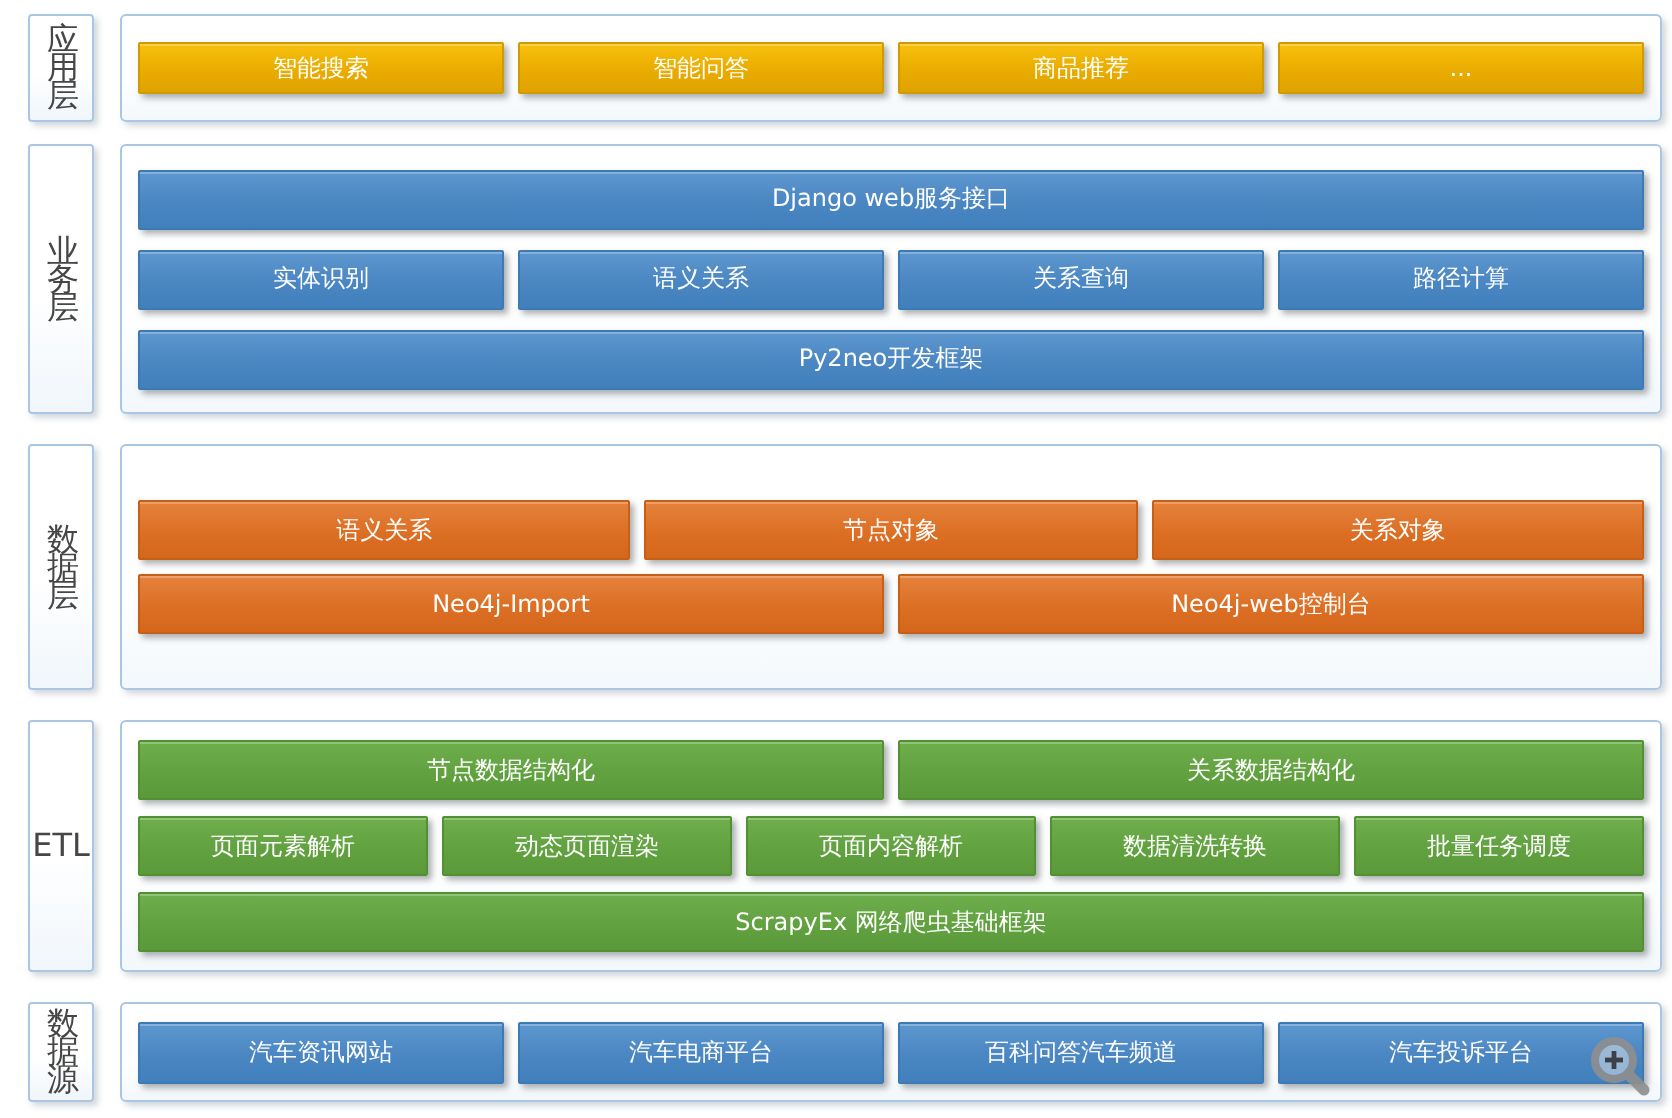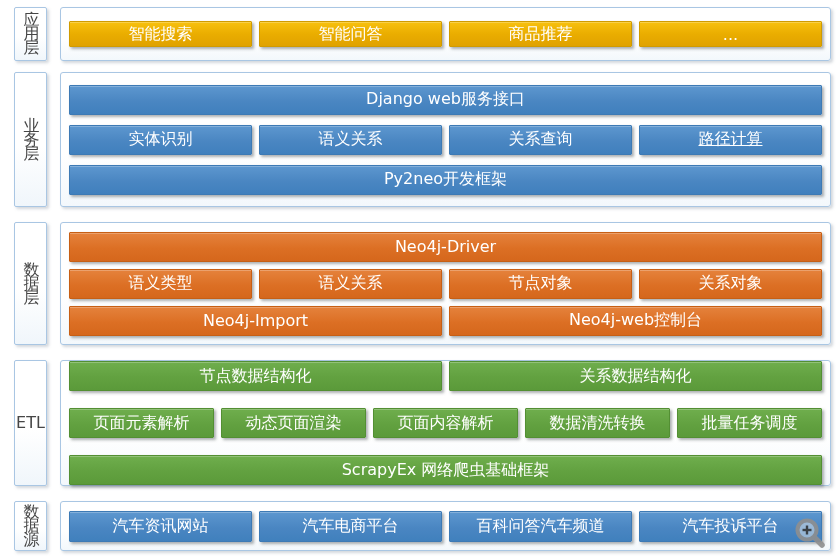--- a/index.html
+++ b/index.html
@@ -27,30 +27,30 @@
   .container {
     width:100%; height:100%;
     border:1px solid #a9c6e3; border-radius:3px;
     background:linear-gradient(180deg,#ffffff 60%,#f3f8fc 100%);
     box-shadow:2px 2px 3px rgba(130,140,155,.35);
     display:flex; flex-direction:column; justify-content:center;
     padding:0 8px;
   }
   .layer-business   .container { gap:10px; }
   .layer-data-layer .container { gap:7px; }
-  .layer-etl        .container { gap:8px;justify-content:space-between; }
+  .layer-etl        .container { gap:8px; }
 
   .box-row { display:flex; gap:7px; height:30px; flex:0 0 auto; }
   .layer-application .box-row { height:26px; }
   .layer-datasource  .box-row { height:31px; }
 
   .box {
     flex-basis:0; min-width:0;
     display:flex; align-items:center; justify-content:center;
-    color:#ffffff; font-size:16px; white-space:nowrap;
+    color:#ffffff; font-size:12px; white-space:nowrap;
     border-radius:1px;
     box-shadow:2px 2px 3px rgba(90,95,100,.5), inset 0 1px 0 rgba(255,255,255,.25);
   }
   .box.yellow { background:linear-gradient(180deg,#f8c10e 0%,#eaad00 50%,#e0a200 100%); border:1px solid #d09b00; }
   .box.blue   { background:linear-gradient(180deg,#5d97cf 0%,#4a86c2 55%,#4080bd 100%); border:1px solid #3d7ab5; }
   .box.orange { background:linear-gradient(180deg,#e5823c 0%,#dc6f24 55%,#d5671c 100%); border:1px solid #c75f14; }
   .box.green  { background:linear-gradient(180deg,#6fae4d 0%,#62a140 55%,#5b9a3a 100%); border:1px solid #538f33; }
 
   #zoom-icon { position:absolute; left:793px; top:509px; width:34px; height:34px; cursor:pointer; opacity:.9; }
 </style>
@@ -77,37 +77,33 @@
           <span class="label-text vertical">业务层</span>
         </div>
         <div class="container">
           <div class="box-row">
             <div class="box blue" style="flex-grow: 4;">Django web服务接口</div>
           </div>
           <div class="box-row">
             <div class="box blue" style="flex-grow: 1;">实体识别</div>
             <div class="box blue" style="flex-grow: 1;">语义关系</div>
             <div class="box blue" style="flex-grow: 1;">关系查询</div>
-            <div class="box blue" style="flex-grow: 1; text-decoration: underline;">路径计算</div>
+            <div class="box blue" style="flex-grow: 1;">路径计算</div>
           </div>
           <div class="box-row">
             <div class="box blue" style="flex-grow: 4;">Py2neo开发框架</div>
           </div>
         </div>
       </div>
       <div class="layer layer-data-layer">
         <div class="label-box">
           <span class="label-text vertical">数据层</span>
         </div>
         <div class="container">
           <div class="box-row">
-            <div class="box orange" style="flex-grow: 4;">Neo4j-Driver</div>
-          </div>
-          <div class="box-row">
-            <div class="box orange" style="flex-grow: 1;">语义类型</div>
             <div class="box orange" style="flex-grow: 1;">语义关系</div>
             <div class="box orange" style="flex-grow: 1;">节点对象</div>
             <div class="box orange" style="flex-grow: 1;">关系对象</div>
           </div>
           <div class="box-row">
             <div class="box orange" style="flex-grow: 2;">Neo4j-Import</div>
             <div class="box orange" style="flex-grow: 2;">Neo4j-web控制台</div>
           </div>
         </div>
       </div>

